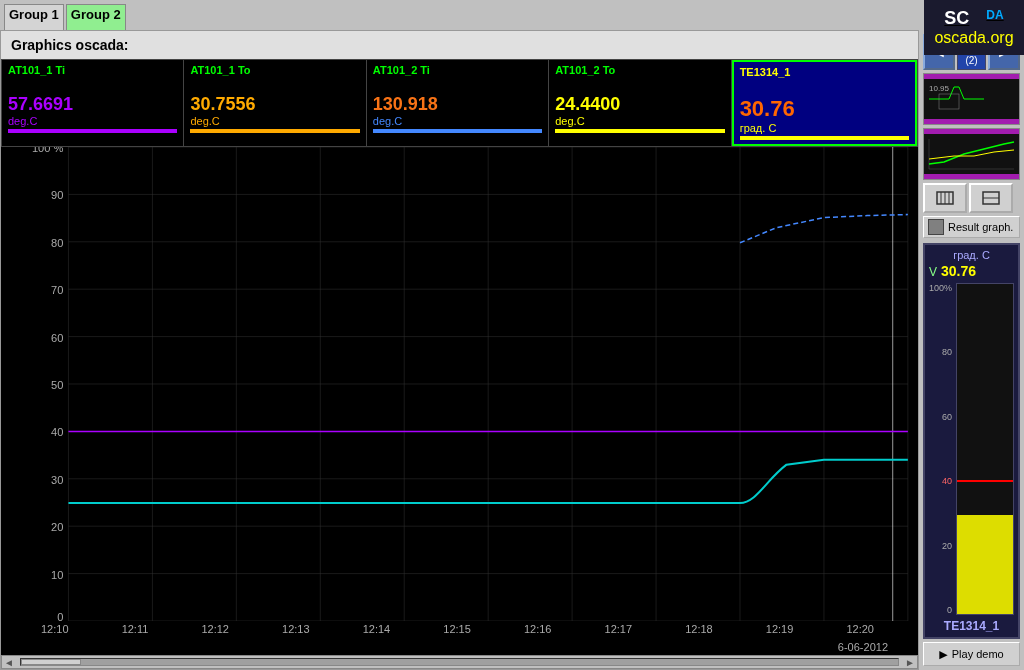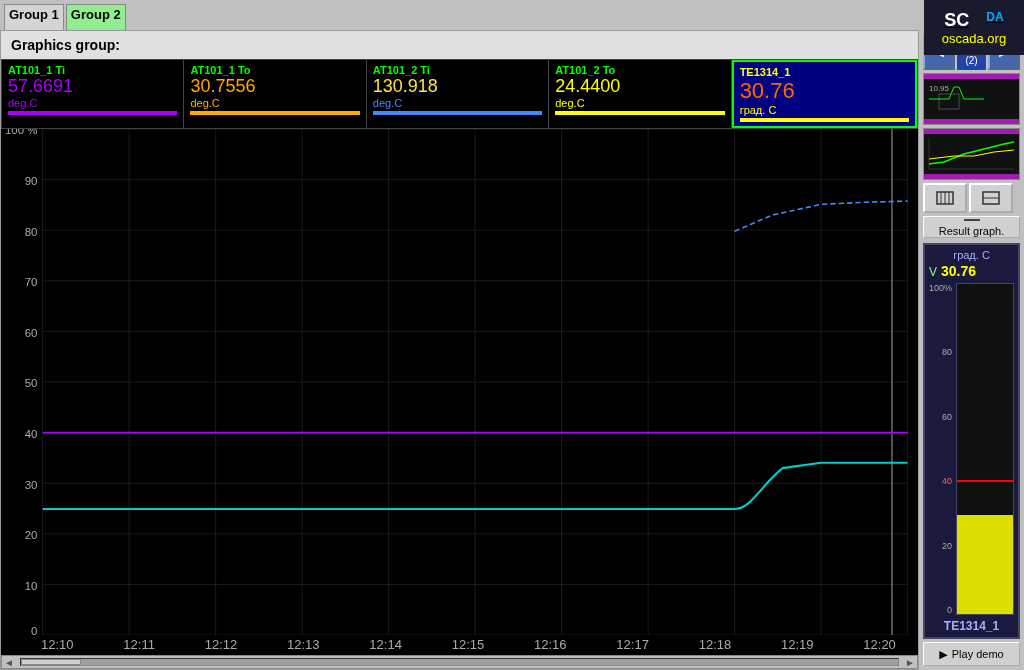--- a/index.html
+++ b/index.html
@@ -17,56 +17,56 @@
     #main { display: flex; height: 640px; margin-top: 0; }
 
     
     #chart-panel { flex: 1; background: #e0e0e0; display: flex; flex-direction: column; border: 1px solid #999; margin: 0; }
     #chart-title { background: #e0e0e0; padding: 6px 10px; font-size: 14px; font-weight: bold; color: #000; }
 
     
     #indicators { display: flex; background: #000; border: 1px solid #444; }
     .indicator { flex: 1; padding: 4px 6px; border-right: 1px solid #444; background: #000; }
     .indicator .ind-label { color: #00ff00; font-size: 11px; font-weight: bold; }
-    .indicator .ind-value { font-size: 18px; font-weight: normal; }
+    .indicator .ind-value { font-size: 18px; font-weight: bold; margin-top: 18px; }
     .indicator .ind-unit { font-size: 11px; }
     .indicator.purple .ind-value { color: #aa00ff; }
     .indicator.purple .ind-unit { color: #aa00ff; }
     .indicator.orange .ind-value { color: #ffaa00; }
     .indicator.orange .ind-unit { color: #ffaa00; }
-    .indicator.blue .ind-value { color: #fde047; }
+    .indicator.blue .ind-value { color: #f97316; }
     .indicator.blue .ind-unit { color: #4488ff; }
     .indicator.yellow .ind-value { color: #ffff00; }
     .indicator.yellow .ind-unit { color: #ffff00; }
     .indicator.te { background: #000080; border: 2px solid #00ff00; }
     .indicator.te .ind-label { color: #ffff00; }
     .indicator.te .ind-value { color: #ff6600; font-size: 22px; }
     .indicator.te .ind-unit { color: #ffff00; }
     .color-bar { height: 4px; margin-top: 2px; }
 
     
-    #chart-container { flex: 1; background: #000; position: relative; overflow: hidden; }
+    #chart-container { flex: 1; background: #000; position: relative; overflow: hidden; padding-left: 27px; }
     #chart-svg { width: 100%; height: 100%; }
 
     
-    #x-axis { background: #000; color: #aaa; display: flex; justify-content: space-between; padding: 2px 22px 2px 40px; font-size: 13px; height: 20px; }
+    #x-axis { background: #000; color: #aaa; display: flex; justify-content: space-between; padding: 2px 44px 2px 40px; font-size: 11px; height: 20px; }
     #x-axis-date { background: #000; color: #aaa; text-align: right; padding: 0 30px 2px 0; font-size: 11px; }
 
     
     #scrollbar { height: 14px; background: #c0c0c0; border: 1px solid #888; display: flex; align-items: center; }
     #scrollbar-track { flex: 1; height: 8px; background: #a0a0a0; border: 1px inset #888; margin: 0 4px; }
     #scrollbar-thumb { width: 60px; height: 6px; background: #d0d0d0; border: 1px solid #888; }
 
     
     #right-panel { width: 105px; background: #c0c0c0; display: flex; flex-direction: column; padding: 4px; gap: 3px; }
     .nav-row { display: flex; gap: 2px; justify-content: space-between; align-items: center; }
     .nav-btn { width: 32px; height: 36px; background: #4466aa; border: 2px outset #88aadd; cursor: pointer; display: flex; align-items: center; justify-content: center; color: #fff; font-size: 16px; }
     .nav-mid { flex: 1; height: 36px; background: #2244aa; border: 1px solid #446; display: flex; flex-direction: column; align-items: center; justify-content: center; color: #fff; font-size: 10px; }
     .thumb1, .thumb2 { width: 100%; height: 52px; border: 1px solid #888; background: #a21caf; overflow: hidden; }
-    .result-btn { display: flex; align-items: center; gap: 4px; padding: 2px 4px; background: #d0d0d0; border: 1px outset #fff; cursor: pointer; height: 22px; flex-direction: column; }
+    .result-btn { display: flex; align-items: center; gap: 4px; padding: 2px 4px; background: #d0d0d0; border: 1px outset #fff; cursor: pointer; height: 22px; }
     .result-icon { width: 16px; height: 16px; background: #808080; border: 1px solid #444; }
 
     
     #gauge-panel { background: #1a1a3e; border: 2px solid #446; margin-top: 2px; padding: 4px; flex: 1; display: flex; flex-direction: column; }
     #gauge-title { color: #aaaaff; font-size: 11px; text-align: center; padding-bottom: 2px; }
     #gauge-value-row { display: flex; align-items: baseline; gap: 4px; }
     #gauge-v-label { color: #88ff88; font-size: 12px; }
     #gauge-value { color: #ffff00; font-size: 14px; font-weight: bold; }
     #gauge-bar-area { display: flex; flex: 1; gap: 4px; margin-top: 4px; }
     #gauge-labels { display: flex; flex-direction: column; justify-content: space-between; align-items: flex-end; font-size: 9px; color: #aaa; }
@@ -85,27 +85,27 @@
 <div id="tab-bar">
   <div class="tab">Group 1</div>
   <div class="tab active">Group 2</div>
 </div>
 
 <div id="logo">
   <div style="display:flex; gap:17px;text-decoration:underline;">
     <span style="color:#fff; font-size:18px; font-weight:bold;">SC</span>
     <span style="color:#00aaff; font-size:12px; font-weight:bold;">DA</span>
   </div>
-  <div style="color:#ffff00; font-size:13px;">oscada.org</div>
+  <div style="color:#ffff00; font-size:16px;">oscada.org</div>
 </div>
 
 <div id="main">
 
   <div id="chart-panel">
-    <div id="chart-title">Graphics group:</div>
+    <div id="chart-title">Graphics oscada:</div>
 
     <div id="indicators">
 
       <div class="indicator purple">
         <div class="ind-label">AT101_1 Ti</div>
         <div class="ind-value">57.6691</div>
         <div class="ind-unit">deg.C</div>
         <div class="color-bar" style="background:#aa00ff;"></div>
       </div>
 
@@ -194,20 +194,21 @@
       <span>12:12</span>
       <span>12:13</span>
       <span>12:14</span>
       <span>12:15</span>
       <span>12:16</span>
       <span>12:17</span>
       <span>12:18</span>
       <span>12:19</span>
       <span>12:20</span>
     </div>
+    <div id="x-axis-date">6-06-2012</div>
 
     <div id="scrollbar">
       <span style="font-size:10px; padding: 0 2px; color:#555;">◄</span>
       <div id="scrollbar-track">
         <div id="scrollbar-thumb"></div>
       </div>
       <span style="font-size:10px; padding: 0 2px; color:#555;">►</span>
     </div>
   </div>
 

